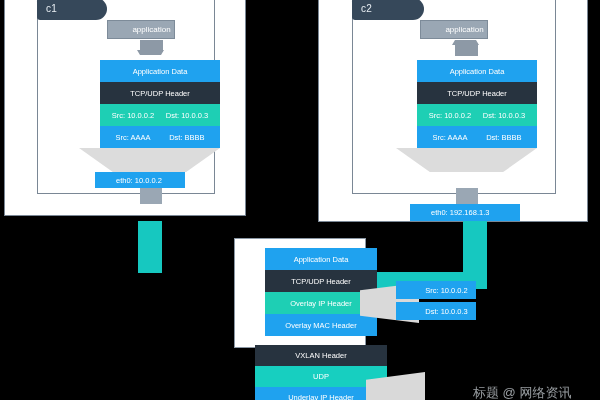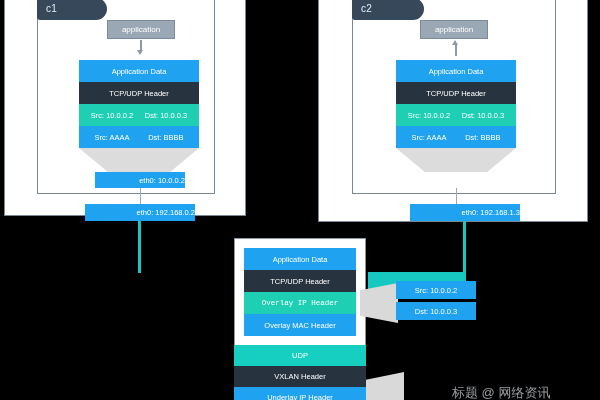--- a/index.html
+++ b/index.html
@@ -10,21 +10,21 @@
   body {
     font-family: "Liberation Sans", sans-serif;
   }
   #canvas {
     position: relative;
     width: 600px;
     height: 400px;
     overflow: hidden;
     background: #000000;
   }
-  .abs { position: absolute; }
+  .abs { position: absolute; padding-left: 21px; }
 
   
   .host-frame {
     border: 1.5px solid #7a8795;
     background: #ffffff;
     box-sizing: border-box;
   }
   .ctr-frame {
     border: 1.5px solid #7a8795;
     background: #ffffff;
@@ -74,21 +74,21 @@
   .c-teal   { background: #1ecfb4; }
   .c-teal2  { background: #17cfc0; }
 
   
   .eth-chip {
     background: #1fa2ef;
     color: #ffffff;
     font-size: 7.5px;
     display: flex;
     align-items: center;
-    justify-content: flex-end;
+    justify-content: flex-start;
     box-sizing: border-box;
     white-space: nowrap;
   }
 
   
   .funnel {
     background: #dcdcdc;
   }
 
   
@@ -185,23 +185,20 @@
 
   <div class="abs funnel" style="left:79px; top:148px; width:120px; height:24px;
               clip-path: polygon(0% 0%, 100% 0%, 76% 100%, 24% 100%);"></div>
 
   <div class="abs eth-chip" style="left:95px; top:172px; width:90px; height:16px;">
     <span>eth0: 10.0.0.2</span>
   </div>
 
   <div class="abs line-gray" style="left:140px; top:188px; width:1px; height:16px;"></div>
 
-  <div class="abs eth-chip" style="left:85px; top:204px; width:110px; height:17px;">
-    <span>eth0: 192.168.0.2</span>
-  </div>
 
   <div class="abs line-teal" style="left:138px; top:221px; width:3px; height:52px;"></div>
 
   <div class="abs host-frame" style="left:318px; top:-6px; width:270px; height:228px;"></div>
 
   <div class="abs ctr-frame" style="left:352px; top:-4px; width:204px; height:198px;"></div>
 
   <div class="abs ctr-tab" style="left:352px; top:-2px; width:72px; height:22px;">
     <span>c2</span>
   </div>
@@ -246,35 +243,35 @@
 
   <div class="abs encap-frame" style="left:234px; top:238px; width:132px; height:110px;"></div>
 
   <div class="abs" style="left:244px; top:248px; width:112px; height:88px;">
     <div class="pkt-row c-blue" style="height:22px;">
       <span>Application Data</span>
     </div>
     <div class="pkt-row c-dark" style="height:22px;">
       <span>TCP/UDP Header</span>
     </div>
-    <div class="pkt-row c-teal" style="height:22px;font-family:Liberation Mono, monospace;">
+    <div class="pkt-row c-teal" style="height:22px;">
       <span>Overlay IP Header</span>
     </div>
     <div class="pkt-row c-blue" style="height:22px;">
       <span>Overlay MAC Header</span>
     </div>
   </div>
 
   <div class="abs" style="left:234px; top:345px; width:132px; height:60px;">
+    <div class="pkt-row c-dark" style="height:21px;">
+      <span>VXLAN Header</span>
+    </div>
     <div class="pkt-row c-teal2" style="height:21px;">
       <span>UDP</span>
     </div>
-    <div class="pkt-row c-dark" style="height:21px;">
-      <span>VXLAN Header</span>
-    </div>
     <div class="pkt-row c-blue" style="height:21px;">
       <span>Underlay IP Header</span>
     </div>
   </div>
 
   <div class="abs callout-tri" style="left:360px; top:283px; width:38px; height:40px;
               clip-path: polygon(100% 0%, 100% 100%, 0% 82%, 0% 18%);"></div>
 
   <div class="abs callout-chip" style="left:396px; top:281px; width:80px; height:18px;">
     <span>Src: 10.0.0.2</span>

